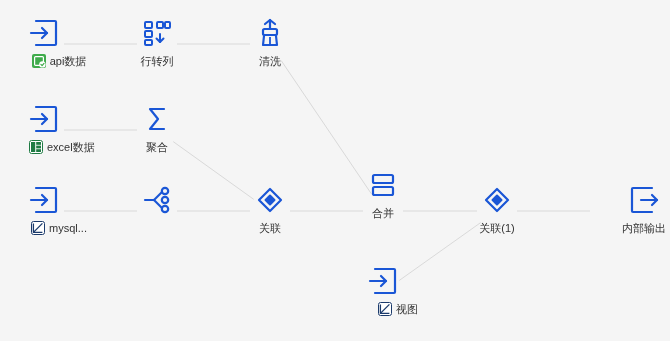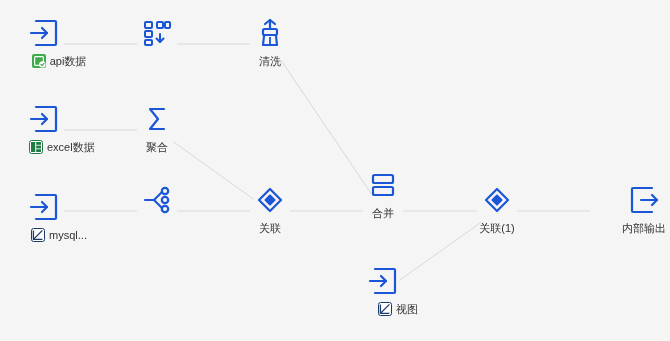--- a/index.html
+++ b/index.html
@@ -113,20 +113,21 @@
           <svg class="node-icon" viewBox="0 0 34 34" xmlns="http://www.w3.org/2000/svg">
             <rect x="5" y="6" width="7" height="6" rx="1" fill="none" stroke="#1a56d6" stroke-width="2"></rect>
             <rect x="5" y="15" width="7" height="6" rx="1" fill="none" stroke="#1a56d6" stroke-width="2"></rect>
             <rect x="5" y="24" width="7" height="5" rx="1" fill="none" stroke="#1a56d6" stroke-width="2"></rect>
             <rect x="17" y="6" width="6" height="6" rx="1" fill="none" stroke="#1a56d6" stroke-width="2"></rect>
             <rect x="25" y="6" width="5" height="6" rx="1" fill="none" stroke="#1a56d6" stroke-width="2"></rect>
             <path d="M20 18 V26" fill="none" stroke="#1a56d6" stroke-width="2" stroke-linecap="round"></path>
             <path d="M16.5 22.5 L20 26 L23.5 22.5" fill="none" stroke="#1a56d6" stroke-width="2" stroke-linecap="round" stroke-linejoin="round"></path>
           </svg>
         </div>
+        <div class="node-label" style="color: rgb(51, 51, 51);"><span class="label-text">行转列</span></div>
       </div>
       <div class="node" style="left: 270px; top: 44px;">
         <div>
           <svg class="node-icon" viewBox="0 0 34 34" xmlns="http://www.w3.org/2000/svg">
             <path d="M17 4 V12" fill="none" stroke="#1a56d6" stroke-width="2.2" stroke-linecap="round"></path>
             <path d="M12 8 L17 4 L22 8" fill="none" stroke="#1a56d6" stroke-width="2.2" stroke-linecap="round" stroke-linejoin="round"></path>
             <rect x="10" y="13" width="14" height="6" rx="1.5" fill="none" stroke="#1a56d6" stroke-width="2.2"></rect>
             <path d="M11 20 L10 29 H24 L23 20" fill="none" stroke="#1a56d6" stroke-width="2.2" stroke-linejoin="round"></path>
             <path d="M17 21 V29" fill="none" stroke="#1a56d6" stroke-width="1.8"></path>
           </svg>
@@ -153,21 +154,21 @@
           <span class="label-text">excel数据</span>
         </div></div>
       <div class="node" style="left: 157px; top: 130px;">
         <div>
           <svg class="node-icon" viewBox="0 0 34 34" xmlns="http://www.w3.org/2000/svg">
             <path d="M24 7 H10 L18 17 L10 27 H24" fill="none" stroke="#1a56d6" stroke-width="2.2" stroke-linecap="round" stroke-linejoin="round"></path>
           </svg>
         </div>
         <div class="node-label" style="color: rgb(51, 51, 51);"><span class="label-text">聚合</span></div>
       </div>
-      <div class="node" style="left: 44px; top: 218px;"><div>
+      <div class="node" style="left: 44px; top: 211px;"><div>
           <svg class="node-icon" viewBox="0 0 34 34" xmlns="http://www.w3.org/2000/svg">
             <path d="M9 5 H28 A1 1 0 0 1 29 6 V28 A1 1 0 0 1 28 29 H9" fill="none" stroke="#1a56d6" stroke-width="2.2" stroke-linecap="round" stroke-linejoin="round"></path>
             <path d="M4 17 H20" fill="none" stroke="#1a56d6" stroke-width="2.2" stroke-linecap="round"></path>
             <path d="M15 12 L20 17 L15 22" fill="none" stroke="#1a56d6" stroke-width="2.2" stroke-linecap="round" stroke-linejoin="round"></path>
           </svg>
         </div><div class="node-label with-badge" style="color: rgb(51, 51, 51);">
           <span class="badge">
             <svg width="14" height="14" viewBox="0 0 14 14" xmlns="http://www.w3.org/2000/svg">
               <rect x="0" y="0" width="14" height="14" rx="2" fill="#ffffff"></rect>
               <rect x="0.5" y="0.5" width="13" height="13" rx="2" fill="none" stroke="#1b3a6b" stroke-width="1"></rect>

